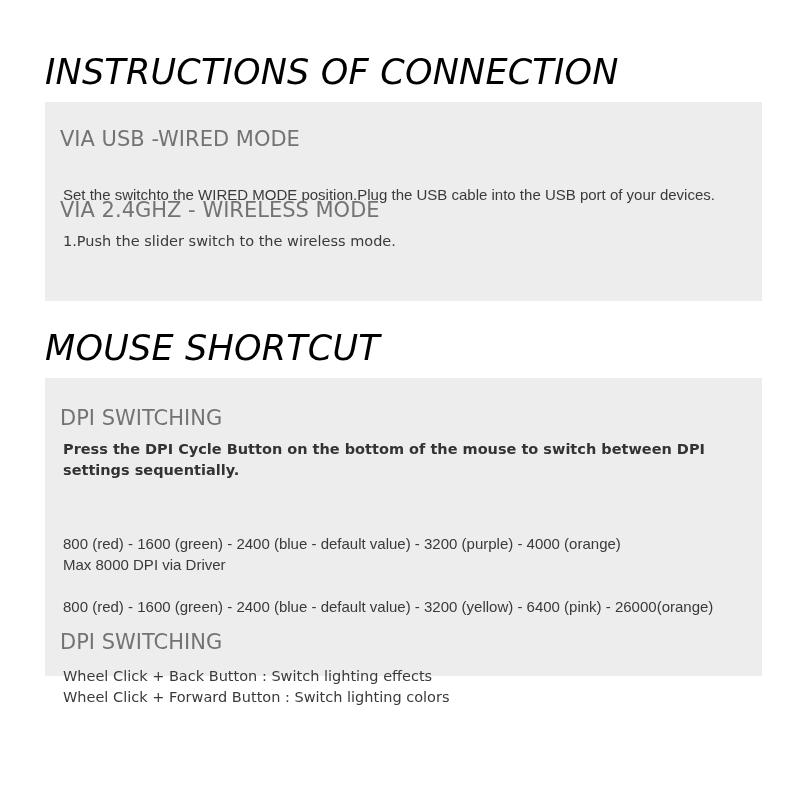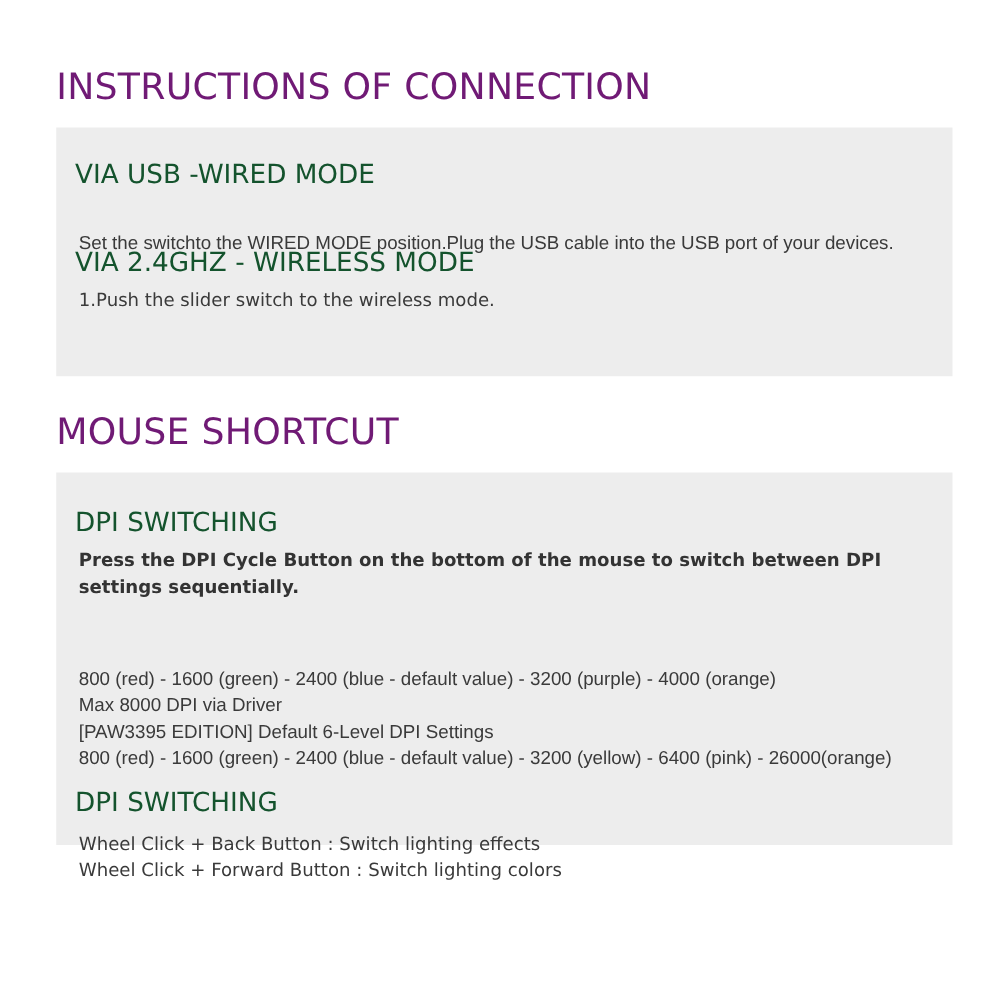--- a/index.html
+++ b/index.html
@@ -3,29 +3,29 @@
 <meta charset="utf-8">
 <style>
   html, body { margin: 0; padding: 0; }
   body {
     width: 800px; height: 800px; background: #ffffff; position: relative;
     font-family: "DejaVu Sans", sans-serif; color: #333;
     overflow: hidden;
   }
   .h1 {
     position: absolute; left: 45px;
-    font-size: 29px; font-weight: 500; color: #701a75;
-    letter-spacing: 0.2px; margin: 0; white-space: nowrap;
+    font-size: 35px; font-weight: 500; color: #000000;
+    letter-spacing: 0.2px; margin: 0; white-space: nowrap; font-style: italic;
   }
   .panel {
     position: absolute; left: 45px; width: 717px; background: #ededed;
   }
   .h2 {
     position: absolute; left: 15px; margin: 0;
-    font-size: 21px; color: #14532d; font-weight: 500; white-space: nowrap;
+    font-size: 21px; color: #737373; font-weight: 500; white-space: nowrap;
   }
   .txt {
     position: absolute; left: 18px; font-size: 14.5px; color: #3a3a3a;
     line-height: 21px; white-space: nowrap;
   }
   .txt-narrow { font-family: "Liberation Sans", sans-serif; font-size: 15px; margin-top: 24px; }
   .bold { font-weight: bold; color: #333; white-space: normal; width: 690px; }
   .just { white-space: normal; width: 674px; text-align: justify; text-align-last: left; }
 </style>
 </head>
@@ -41,19 +41,18 @@
   <div class="txt" style="top:129px;">1.Push the slider switch to the wireless mode.</div>
 </div>
 
 <h1 class="h1" style="top:328px;">MOUSE SHORTCUT</h1>
 
 <div class="panel" style="top:378px;height:298px;">
   <h2 class="h2" style="top:28px;">DPI SWITCHING</h2>
   <div class="txt bold" style="top:61px;">Press the DPI Cycle Button on the bottom of the mouse to switch between DPI settings sequentially.</div>
   <div class="txt txt-narrow" style="top:131px;">800 (red) - 1600 (green) - 2400 (blue - default value) - 3200 (purple) - 4000 (orange)</div>
   <div class="txt txt-narrow" style="top:152px;">Max 8000 DPI via Driver</div>
-  <div class="txt txt-narrow" style="top:173px;">[PAW3395 EDITION]  Default 6-Level DPI Settings</div>
   <div class="txt txt-narrow just" style="top:194px;">800 (red) - 1600 (green) - 2400 (blue - default value) - 3200 (yellow) - 6400 (pink) - 26000(orange)</div>
 
   <h2 class="h2" style="top:252px;">DPI SWITCHING</h2>
   <div class="txt" style="top:288px;">Wheel Click + Back Button : Switch lighting effects</div>
   <div class="txt" style="top:309px;">Wheel Click + Forward Button : Switch lighting colors</div>
 </div>
 
 </body></html>

